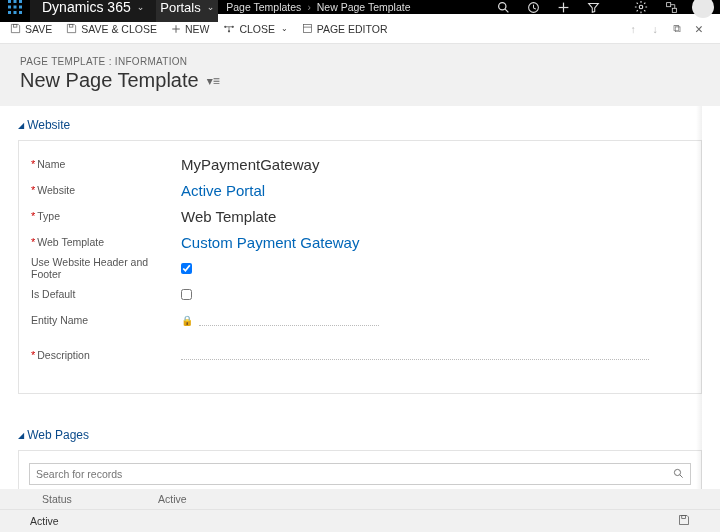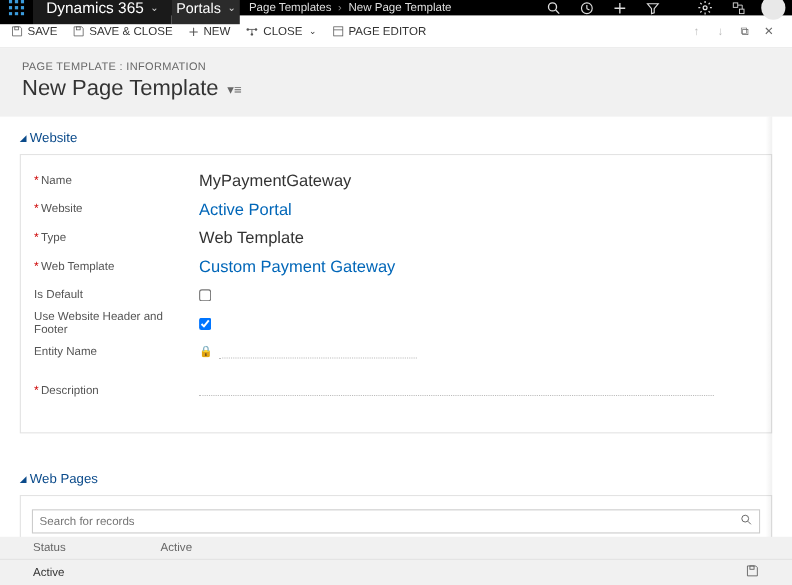--- a/index.html
+++ b/index.html
@@ -54,21 +54,21 @@
 
 .searchbox { border: 1px solid #ccc; height: 22px; display: flex; align-items: center; padding: 0 6px; margin: 4px 0; }
 .searchbox input { border: none; outline: none; flex: 1; font-size: 10.5px; color: #888; }
 .searchbox .sicon { color: #666; }
 .gridhead { display: flex; font-size: 10px; color: #555; border-bottom: 1px solid #ddd; padding: 3px 0; }
 .gridhead .col { padding: 0 4px; border-left: 1px solid #ddd; }
 .gridhead .col:first-child { border-left: none; }
 
 
 .statusbar { position: absolute; bottom: 0; left: 0; right: 0; background: #f1f1f1; }
-.statusbar .row1 { display: flex; font-size: 10.5px; color: #666; padding: 4px 30px; border-bottom: 1px solid #e3e3e3; }
+.statusbar .row1 { display: flex; font-size: 10.5px; color: #666; padding: 4px 42px; border-bottom: 1px solid #e3e3e3; }
 .statusbar .row2 { display: flex; font-size: 10.5px; color: #333; padding: 4px 30px; align-items: center; }
 .statusbar .lblf { width: 116px; }
 .statusbar .save-ic { margin-left: auto; }
 </style>
 </head>
 <body>
 
 <div class="topbar">
   <div class="waffle">
     <svg width="14" height="14" viewBox="0 0 14 14">
@@ -225,29 +225,29 @@
       </div>
       <div class="row">
         <div class="lbl">
             <span class="req">*</span>
             <span>Web Template</span>
           </div>
         <div class="val link">Custom Payment Gateway</div>
       </div>
       <div class="row">
         <div class="lbl">
+            <span>Use Website Header and Footer</span>
+          </div>
+        <input type="checkbox" class="chk" checked="" style="">
+      </div>
+      <div class="row">
+        <div class="lbl">
             <span>Is Default</span>
           </div>
         <input type="checkbox" class="chk" style="">
-      </div>
-      <div class="row">
-        <div class="lbl">
-            <span>Use Website Header and Footer</span>
-          </div>
-        <input type="checkbox" class="chk" checked="" style="">
       </div>
       <div class="row">
         <div class="lbl">
             <span>Entity Name</span>
           </div>
         <span class="lock">🔒</span>
         <div class="dotted"></div>
       </div>
       <div class="row" style="margin-top:16px;align-items:flex-start">
         <div class="lbl">

